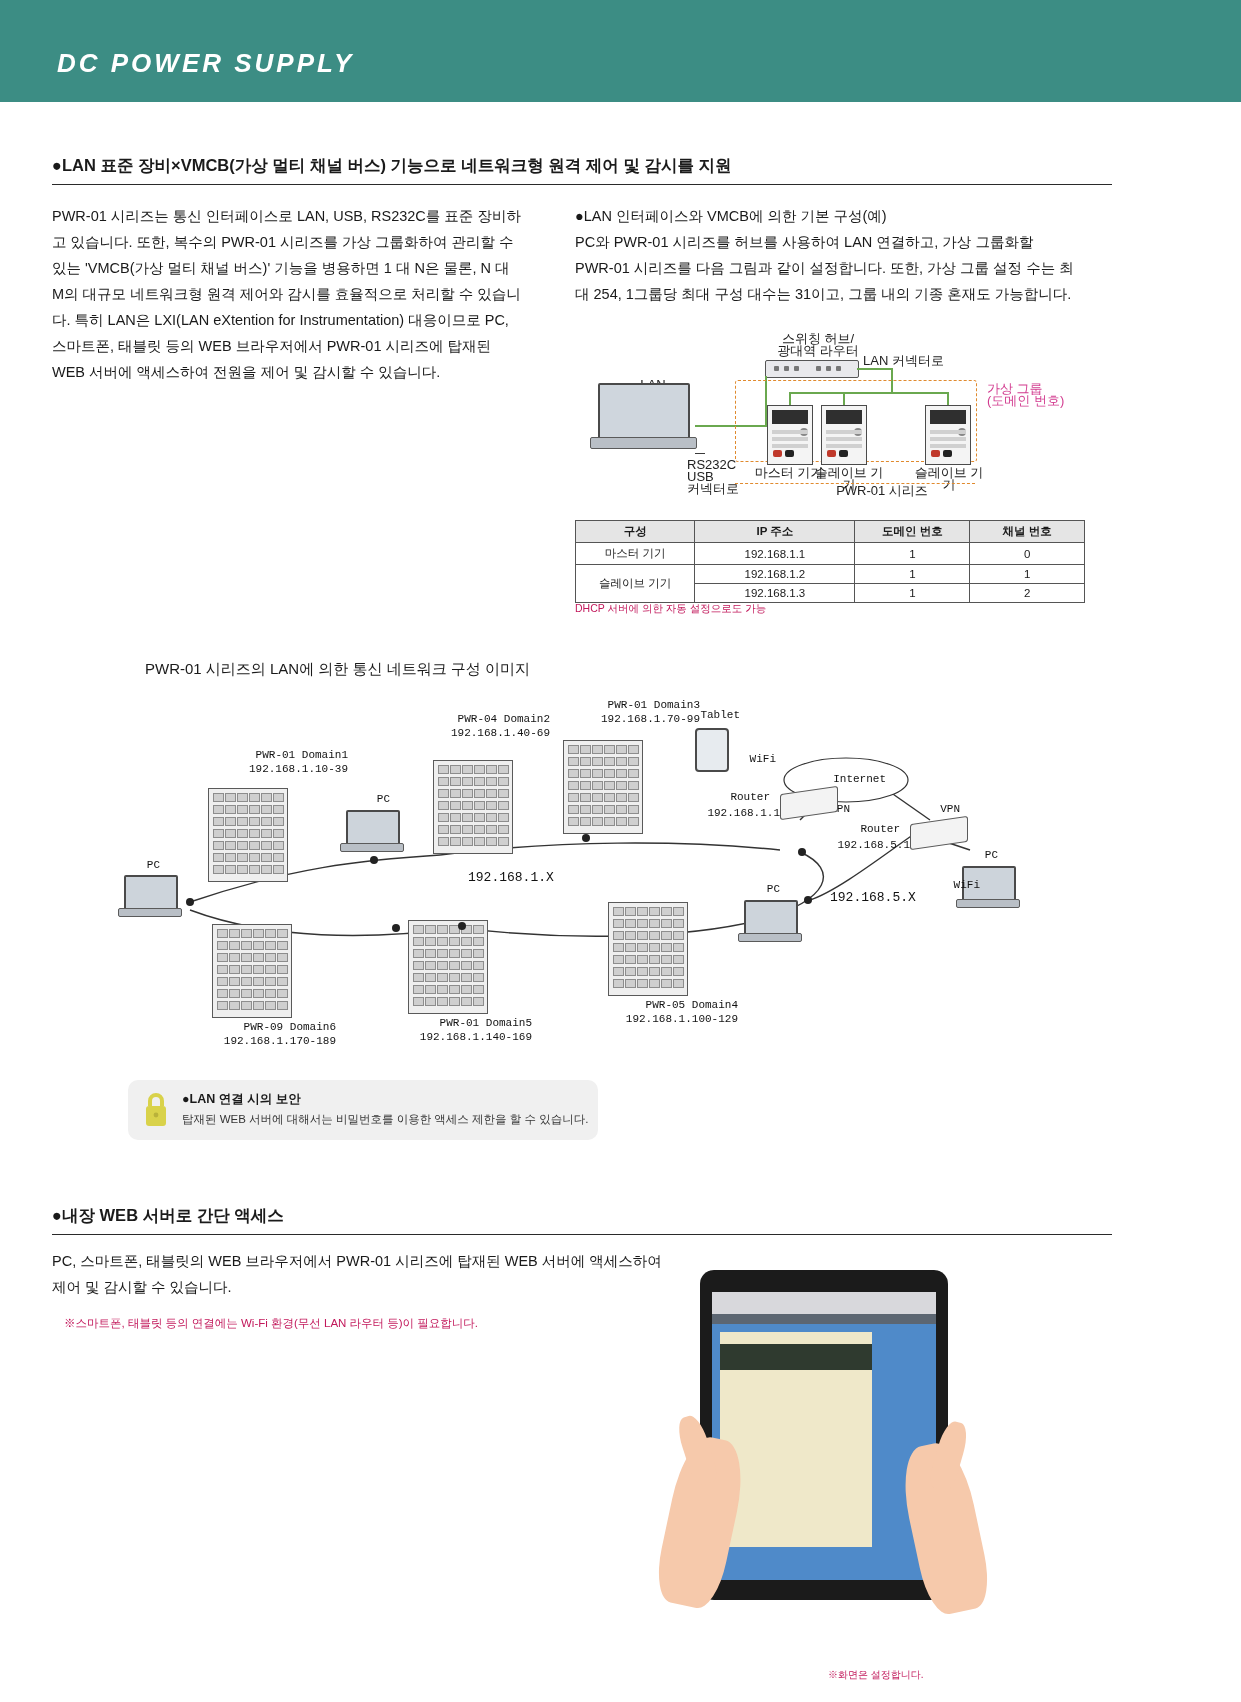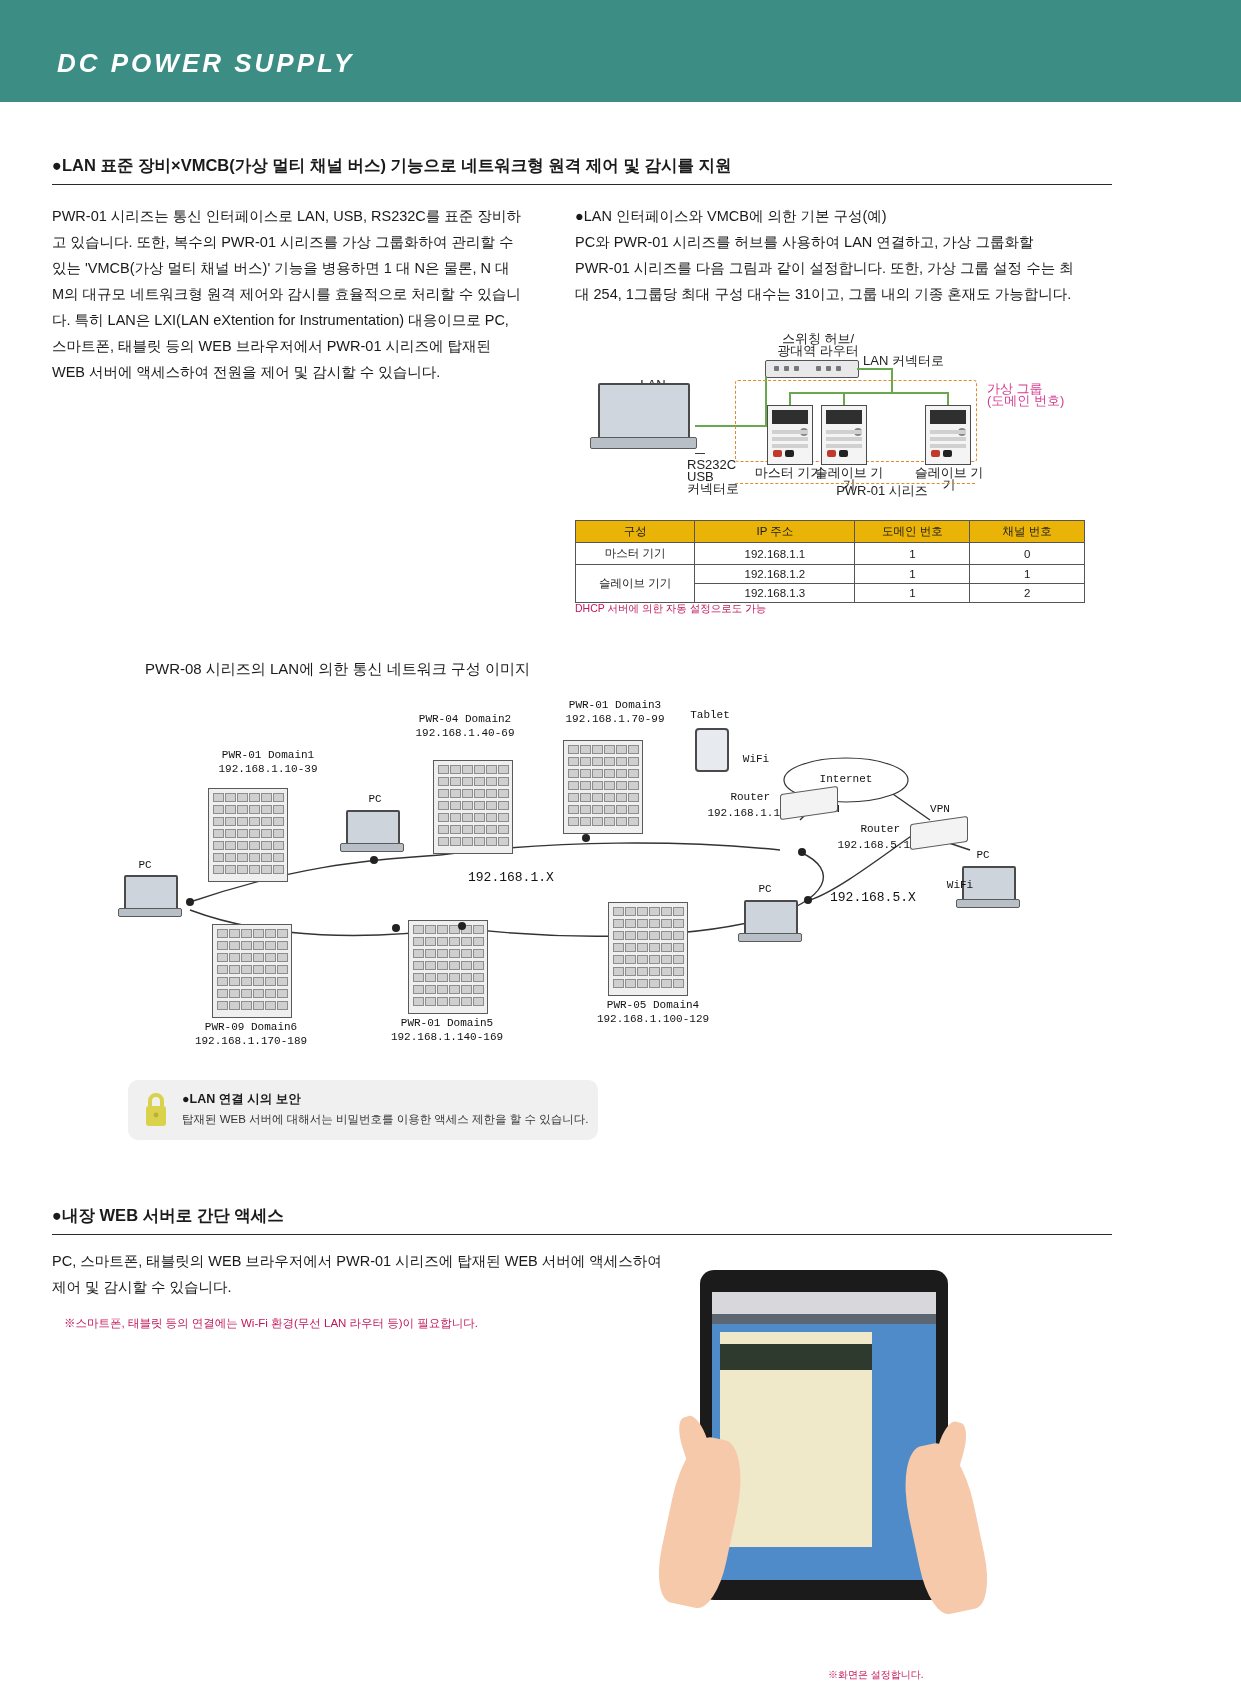--- a/index.html
+++ b/index.html
@@ -29,29 +29,29 @@
   .dev .scr{position:absolute;left:4px;top:4px;width:36px;height:14px;background:#2f2f2f;}
   .dev .knob{position:absolute;right:4px;top:22px;width:8px;height:8px;border-radius:50%;background:#888;}
   .dev .row{position:absolute;left:4px;width:36px;height:4px;background:#d0d0d0;}
   .dev .term{position:absolute;top:44px;width:9px;height:7px;border-radius:2px;}
   .wire{position:absolute;background:#6aa84f;}
   .wireg{position:absolute;background:#3a3a3a;}
 
   
   .tbl{position:absolute;left:575px;top:520px;width:510px;border-collapse:collapse;font-size:11.5px;}
   .tbl td,.tbl th{border:1px solid #555;padding:3px 4px;text-align:center;font-weight:normal;}
-  .tbl th{background:#eab308;}
+  .tbl th{background:#e5e5e5;font-weight:bold;}
   .dhcp{position:absolute;left:575px;top:602px;font-size:10.5px;color:#c2185b;}
 
   
   .netcap{position:absolute;left:145px;top:660px;font-size:15px;}
 
   
   .net{position:absolute;left:40px;top:690px;width:1100px;height:370px;}
-  .nlbl{position:absolute;font-family:"Liberation Mono",monospace;font-size:11px;line-height:14px;color:#111;text-align:center;}
+  .nlbl{position:absolute;font-family:"Liberation Mono",monospace;font-size:11px;line-height:14px;color:#111;text-align:right;}
   .rack{position:absolute;width:78px;height:92px;background:#efefef;border:1px solid #5a5a5a;}
   .rack .cell{position:absolute;width:9px;height:7px;background:#cfcfcf;border:1px solid #8d8d8d;}
   .pc{position:absolute;width:62px;height:42px;}
   .pc .scr{position:absolute;left:6px;top:0;width:50px;height:31px;border:2px solid #4a4a4a;background:#cdd4db;border-radius:2px;}
   .pc .base{position:absolute;left:0;top:33px;width:62px;height:7px;background:#b9bfc6;border:1px solid #5a5a5a;border-radius:2px;}
   .node{position:absolute;width:8px;height:8px;border-radius:50%;background:#222;}
   .router{position:absolute;width:56px;height:24px;background:#f3f3f3;border:1px solid #5a5a5a;border-radius:3px;transform:skewY(-8deg);}
   .tablet{position:absolute;width:30px;height:40px;border:2px solid #4a4a4a;border-radius:4px;background:#e7ebef;}
   .iplbl{position:absolute;font-family:"Liberation Mono",monospace;font-size:13px;color:#111;}
 
@@ -190,21 +190,21 @@
   </tr>
   <tr>
     <td>192.168.1.3</td>
     <td>1</td>
     <td>2</td>
   </tr>
 </tbody>
   </table>
 <div class="dhcp">DHCP 서버에 의한 자동 설정으로도 가능</div>
 
-<div class="netcap">PWR-08 시리즈의 LAN에 의한 통신 네트워크 구성 이미지</div>
+<div class="netcap">PWR-01 시리즈의 LAN에 의한 통신 네트워크 구성 이미지</div>
 
 <div class="net">
 
   <svg width="1100" height="370" style="position:absolute;left:0;top:0;">
     <path d="M150 220 C 230 250, 330 250, 420 238" fill="none" stroke="#333" stroke-width="1.4"></path>
     <path d="M150 212 C 250 178, 320 170, 400 165" fill="none" stroke="#333" stroke-width="1.4"></path>
     <path d="M400 165 C 520 150, 640 150, 740 160" fill="none" stroke="#333" stroke-width="1.4"></path>
     <path d="M420 238 C 520 250, 640 250, 720 230" fill="none" stroke="#333" stroke-width="1.4"></path>
     <path d="M720 230 C 790 210, 800 180, 760 162" fill="none" stroke="#333" stroke-width="1.4"></path>
     <path d="M332 158 L 332 140" stroke="#333" stroke-width="1.4"></path>

